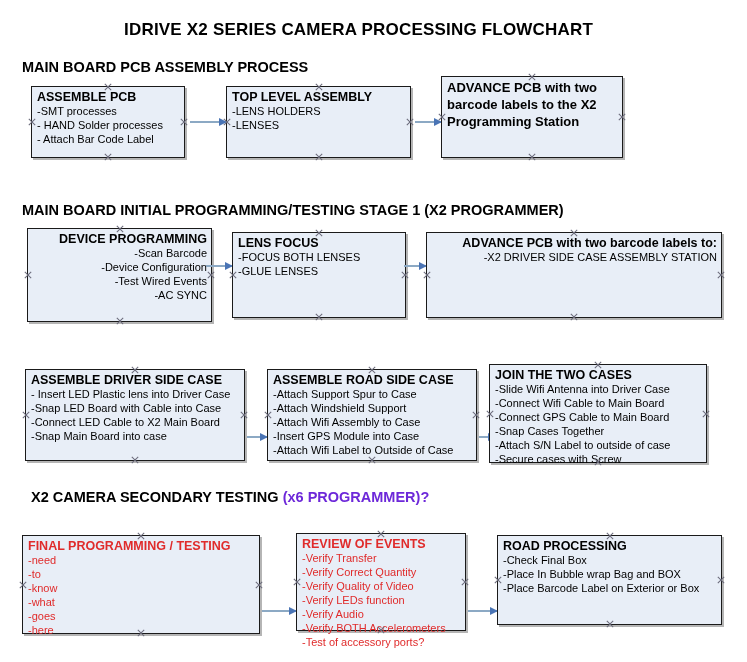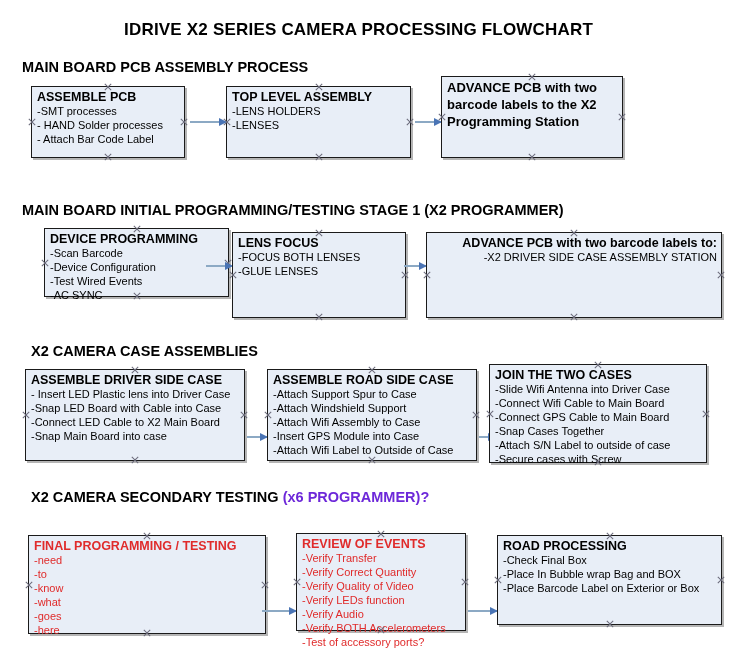--- a/index.html
+++ b/index.html
@@ -105,21 +105,21 @@
     <div class="hx" style="left:50%; top:0;"></div>
     <div class="hx" style="left:50%; top:100%;"></div>
     <div class="hx" style="left:0; top:50%;"></div>
     <div class="hx" style="left:100%; top:50%;"></div>
   </div>
 
   <div class="abs section-title" style="left:22px; top:202px;">
     <span>MAIN BOARD INITIAL PROGRAMMING/TESTING STAGE 1 (X2 PROGRAMMER)</span>
   </div>
 
-  <div class="abs node" style="left:44px; top:228px; width:185px; height:69px;">
+  <div class="abs node" style="left:27px; top:228px; width:185px; height:94px;text-align:right;">
     <div class="n-title">DEVICE PROGRAMMING</div>
     <div class="n-line">-Scan Barcode</div>
     <div class="n-line">-Device Configuration</div>
     <div class="n-line">-Test Wired Events</div>
     <div class="n-line">-AC SYNC</div>
     <div class="hx" style="left:50%; top:0;"></div>
     <div class="hx" style="left:50%; top:100%;"></div>
     <div class="hx" style="left:0; top:50%;"></div>
     <div class="hx" style="left:100%; top:50%;"></div>
   </div>
@@ -144,23 +144,20 @@
 
   <div class="abs node" style="left:426px; top:232px; width:296px; height:86px;text-align:right;">
     <div class="n-title">ADVANCE PCB with two barcode labels to:</div>
     <div class="n-line">-X2 DRIVER  SIDE  CASE  ASSEMBLY STATION</div>
     <div class="hx" style="left:50%; top:0;"></div>
     <div class="hx" style="left:50%; top:100%;"></div>
     <div class="hx" style="left:0; top:50%;"></div>
     <div class="hx" style="left:100%; top:50%;"></div>
   </div>
 
-  <div class="abs section-title" style="left:31px; top:343px;">
-    <span>X2 CAMERA CASE ASSEMBLIES</span>
-  </div>
 
   <div class="abs node" style="left:25px; top:369px; width:220px; height:92px;">
     <div class="n-title">ASSEMBLE DRIVER SIDE CASE</div>
     <div class="n-line">- Insert LED Plastic lens into Driver Case</div>
     <div class="n-line">-Snap LED Board with Cable into Case</div>
     <div class="n-line">-Connect LED Cable to X2 Main Board</div>
     <div class="n-line">-Snap Main Board into case</div>
     <div class="hx" style="left:50%; top:0;"></div>
     <div class="hx" style="left:50%; top:100%;"></div>
     <div class="hx" style="left:0; top:50%;"></div>
@@ -199,21 +196,21 @@
     <div class="hx" style="left:50%; top:0;"></div>
     <div class="hx" style="left:50%; top:100%;"></div>
     <div class="hx" style="left:0; top:50%;"></div>
     <div class="hx" style="left:100%; top:50%;"></div>
   </div>
 
   <div class="abs section-title" style="left:31px; top:489px;">
     <span>X2 CAMERA SECONDARY TESTING </span><span class="accent">(x6 PROGRAMMER)?</span>
   </div>
 
-  <div class="abs node red" style="left:22px; top:535px; width:238px; height:99px;margin-left:6px;">
+  <div class="abs node red" style="left:22px; top:535px; width:238px; height:99px;">
     <div class="n-title">FINAL PROGRAMMING / TESTING</div>
     <div class="n-line">-need</div>
     <div class="n-line">-to</div>
     <div class="n-line">-know</div>
     <div class="n-line">-what</div>
     <div class="n-line">-goes</div>
     <div class="n-line">-here</div>
     <div class="hx" style="left:50%; top:0;"></div>
     <div class="hx" style="left:50%; top:100%;"></div>
     <div class="hx" style="left:0; top:50%;"></div>

